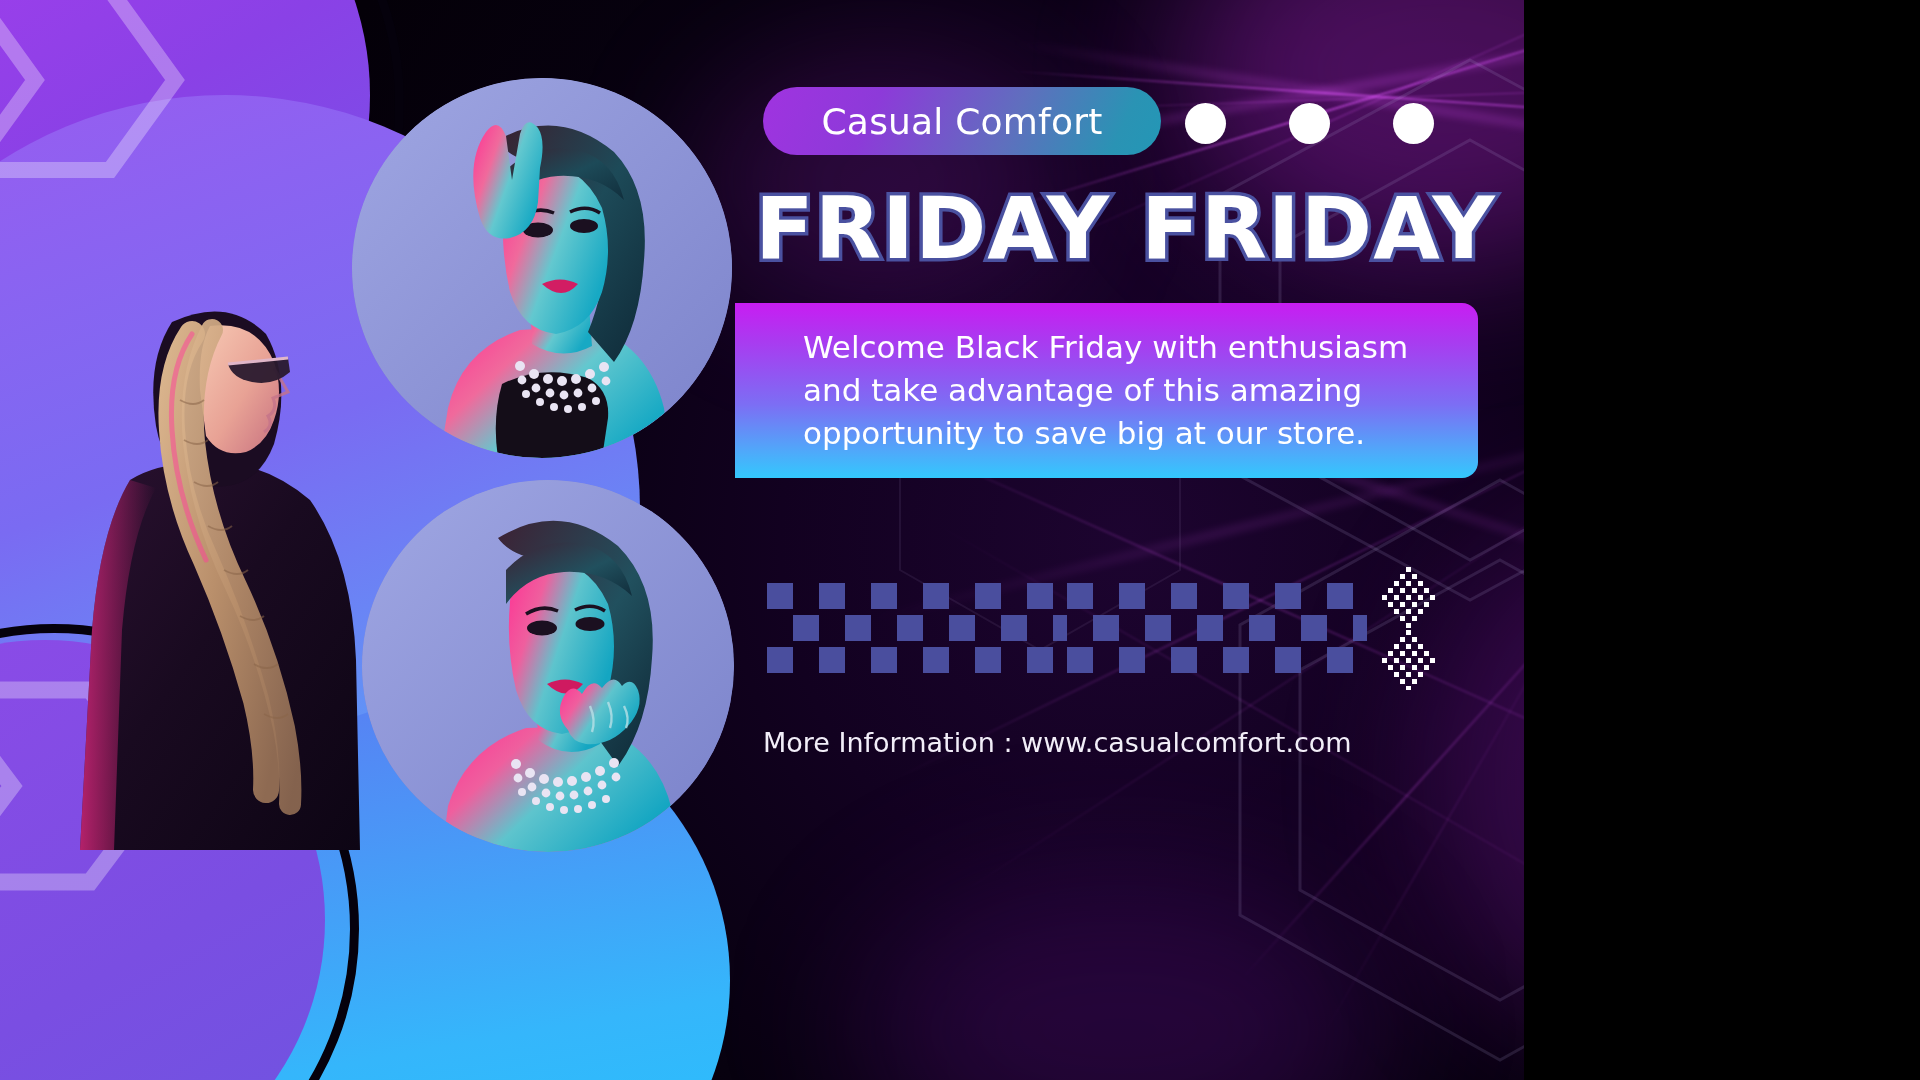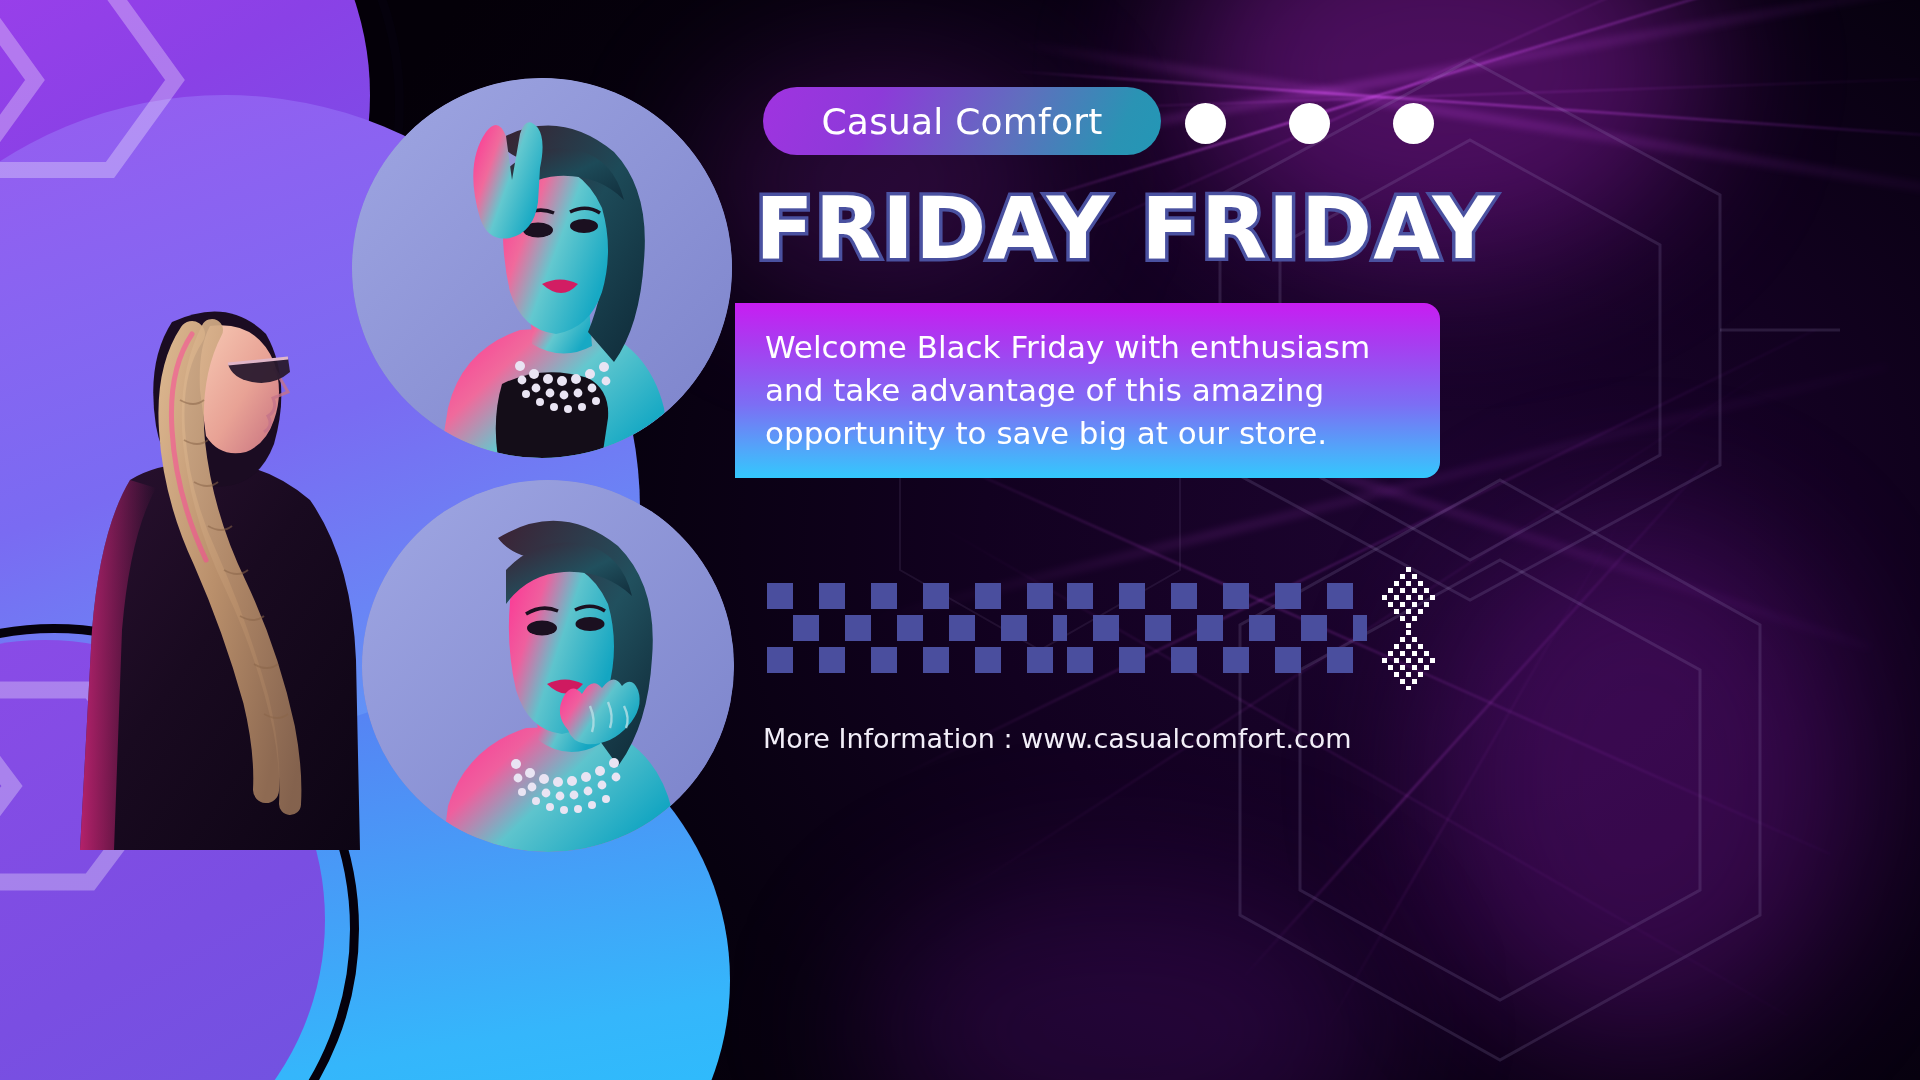--- a/index.html
+++ b/index.html
@@ -1,18 +1,18 @@
 <!DOCTYPE html>
 <html><head>
 <meta charset="utf-8">
 <style>
   html,body{margin:0;padding:0;background:#000;}
   body{width:1920px;height:1080px;overflow:hidden;font-family:"Liberation Sans",sans-serif;}
 
-  .banner{position:relative;width:1920px;height:1080px;overflow:hidden;background:#3b82f6;}
+  .banner{position:relative;width:1524px;height:1080px;overflow:hidden;background:#3b82f6;}
 
   
   .bg-base{position:absolute;inset:0;background:
       radial-gradient(ellipse 60% 90% at 74% 50%, #1d0430 0%, #120120 38%, #07010f 70%, #040008 100%),
       #040008;}
   .ray{position:absolute;transform-origin:0 50%;height:2px;opacity:.75;
        background:linear-gradient(90deg,rgba(255,90,255,0) 0%,rgba(226,86,255,.85) 35%,rgba(150,40,220,.15) 100%);
        filter:blur(1.2px);}
   .ray.thick{height:5px;filter:blur(4px);opacity:.5;}
   .ray.thin{height:1px;opacity:.5;}
@@ -65,33 +65,33 @@
      font-family:"DejaVu Sans","Liberation Sans",sans-serif;
      font-weight:700;font-size:86px;line-height:1;color:#ffffff;
      letter-spacing:1px;white-space:nowrap;
      -webkit-text-stroke:7px #4a51a0;
      paint-order:stroke fill;
      text-shadow:0 0 0 #4a51a0;}
 
   .desc{position:absolute;left:-20px;top:303px;width:705px;height:175px;
      border-top-right-radius:16px;border-bottom-right-radius:16px;
      background:linear-gradient(180deg,#c81df2 0%,#a93bf0 22%,#7c6ef4 58%,#4fa9fa 85%,#33c8fd 100%);
-     display:flex;align-items:center;}
+     display:flex;align-items:center;padding-left:38px;}
   .desc p{margin:0 0 0 30px;color:#ffffff;font-size:31px;line-height:1.38;
      font-family:"DejaVu Sans","Liberation Sans",sans-serif;max-width:620px;}
 
   .discount{position:absolute;left:8px;top:500px;width:680px;height:62px;
      display:flex;align-items:center;}
   .discount span{color:#fff;font-weight:700;font-size:42px;letter-spacing:2.6px;
      font-family:"DejaVu Sans","Liberation Sans",sans-serif;white-space:nowrap;}
 
   .checker{position:absolute;}
   .diamond-orn{position:absolute;}
 
-  .moreinfo{position:absolute;left:8px;top:718px;width:700px;height:40px;display:flex;align-items:center;}
+  .moreinfo{position:absolute;left:8px;top:718px;width:700px;height:40px;display:flex;align-items:flex-end;}
   .moreinfo span{color:#f2eef8;font-size:27px;
      font-family:"DejaVu Sans","Liberation Sans",sans-serif;white-space:nowrap;}
 </style>
 </head>
 <body>
 
 <div class="banner">
 
   <div class="bg-base"></div>
 

